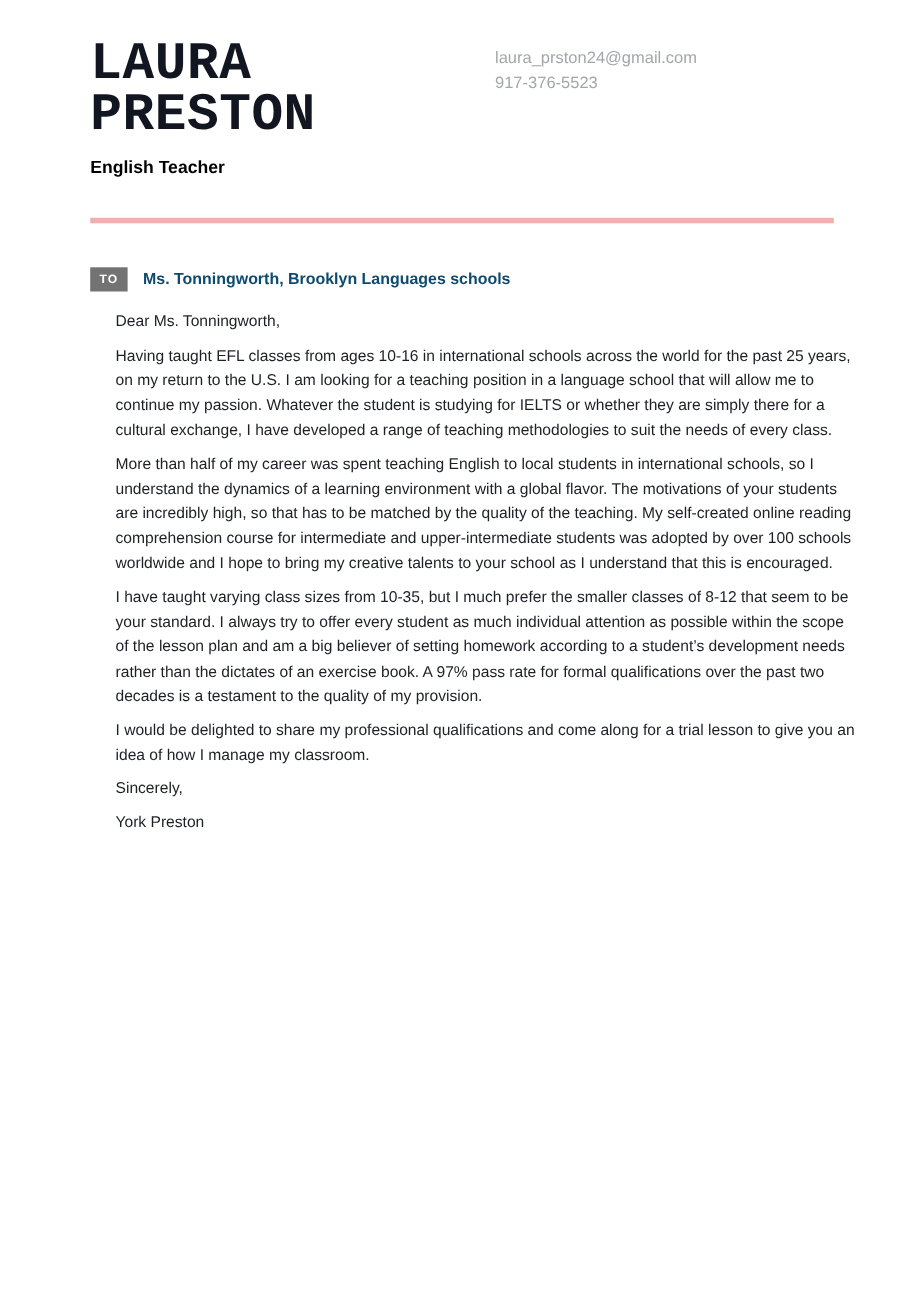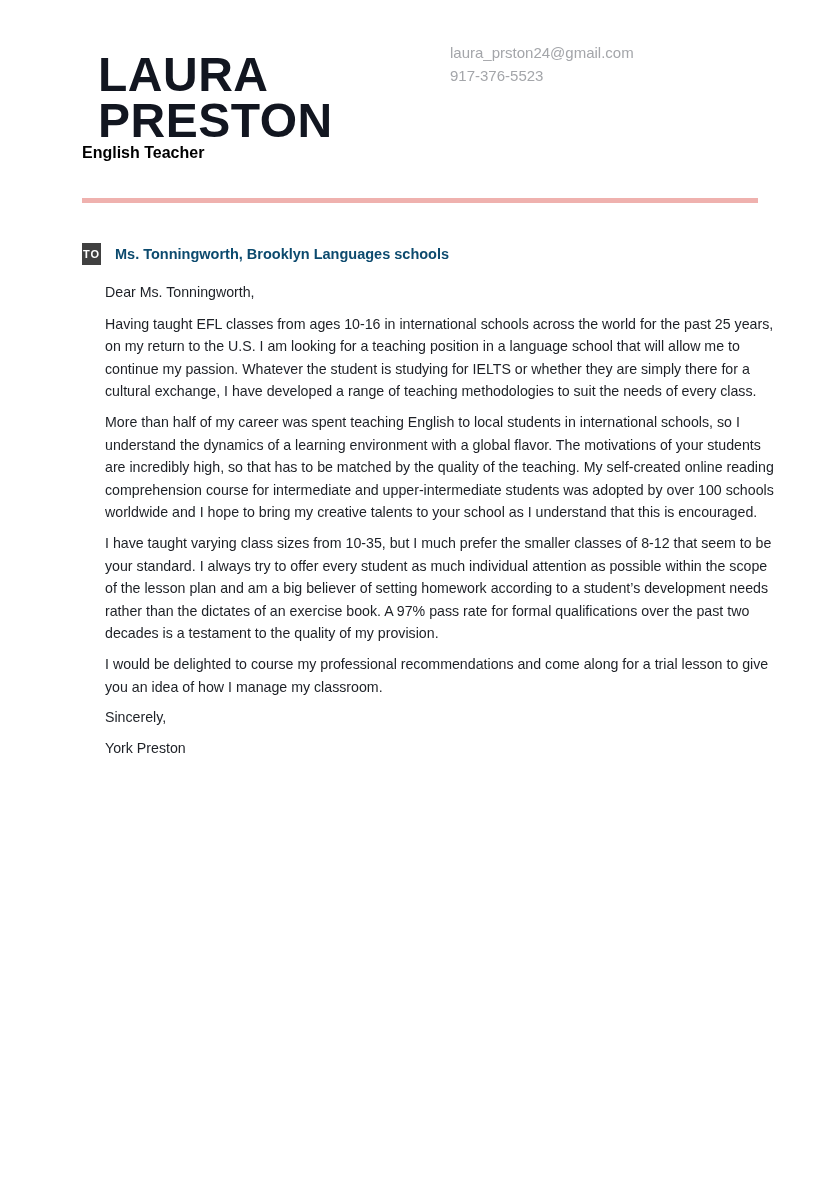--- a/index.html
+++ b/index.html
@@ -1,26 +1,26 @@
 <!DOCTYPE html>
 <html><head>
 <meta charset="utf-8">
 <style>
   html, body { margin: 0; padding: 0; background: #ffffff; }
   body { width: 840px; height: 1187px; position: relative; overflow: hidden;
          font-family: "Liberation Sans", "DejaVu Sans", sans-serif; color: #16191f; }
-  .name { position: absolute; left: 82px; top: 36px; margin: 16px;
-          font-size: 48px; font-weight: 700; line-height: 46px; letter-spacing: 0.5px; color: #121620; }
+  .name { position: absolute; left: 82px; top: 36px; margin: 0;
+          font-size: 48px; font-weight: 700; line-height: 46px; letter-spacing: 0.5px; color: #121620; font-family: Liberation Mono, monospace; }
   .title { position: absolute; left: 82px; top: 144px; font-size: 16px; font-weight: 700; color: #000000; }
   .contact { position: absolute; left: 450px; top: 42px; font-size: 15px; line-height: 22.6px; color: #a4a6aa; }
   .contact div { white-space: nowrap; }
   .rule { position: absolute; left: 82px; top: 198px; width: 676px; height: 5px; background: #efb1ae; }
   .to-row { position: absolute; left: 82px; top: 243px; display: flex; align-items: center; }
-  .to-badge { background: #404040; color: #fff; font-size: 11px; font-weight: 700; letter-spacing: 1px;
-              width: 19px; height: 22px; display: flex; align-items: center; justify-content: center; }
+  .to-badge { background: #737373; color: #fff; font-size: 11px; font-weight: 700; letter-spacing: 1px;
+              width: 34px; height: 22px; display: flex; align-items: center; justify-content: center; }
   .recipient { margin-left: 14px; font-size: 14.5px; font-weight: 700; color: #0c4a6e; }
   .letter { position: absolute; left: 82px; top: 281px; width: 676px; font-size: 14.2px; line-height: 22.6px; color: #1d2026; margin-left: 23px; }
   .letter p { margin: 0 0 8px 0; }
   .salutation { margin-bottom: 9px !important; }
   .closing { margin-bottom: 8px !important; }
 </style>
 </head>
 <body>
 
 <h1 class="name">
@@ -39,16 +39,16 @@
 <div class="to-row">
   <div class="to-badge">TO</div>
   <div class="recipient">Ms. Tonningworth, Brooklyn Languages schools</div>
 </div>
 
 <div class="letter">
   <p class="salutation">Dear Ms. Tonningworth,</p>
   <p>Having taught EFL classes from ages 10-16 in international schools across the world for the past 25 years, on my return to the U.S. I am looking for a teaching position in a language school that will allow me to continue my passion. Whatever the student is studying for IELTS or whether they are simply there for a cultural exchange, I have developed a range of teaching methodologies to suit the needs of every class.</p>
   <p>More than half of my career was spent teaching English to local students in international schools, so I understand the dynamics of a learning environment with a global flavor. The motivations of your students are incredibly high, so that has to be matched by the quality of the teaching. My self-created online reading comprehension course for intermediate and upper-intermediate students was adopted by over 100 schools worldwide and I hope to bring my creative talents to your school as I understand that this is encouraged.</p>
   <p>I have taught varying class sizes from 10-35, but I much prefer the smaller classes of 8-12 that seem to be your standard. I always try to offer every student as much individual attention as possible within the scope of the lesson plan and am a big believer of setting homework according to a student’s development needs rather than the dictates of an exercise book. A 97% pass rate for formal qualifications over the past two decades is a testament to the quality of my provision.</p>
-  <p>I would be delighted to course my professional recommendations and come along for a trial lesson to give you an idea of how I manage my classroom.</p>
+  <p>I would be delighted to share my professional qualifications and come along for a trial lesson to give you an idea of how I manage my classroom.</p>
   <p class="closing">Sincerely,</p>
   <p>York Preston</p>
 </div>
 
 </body></html>

